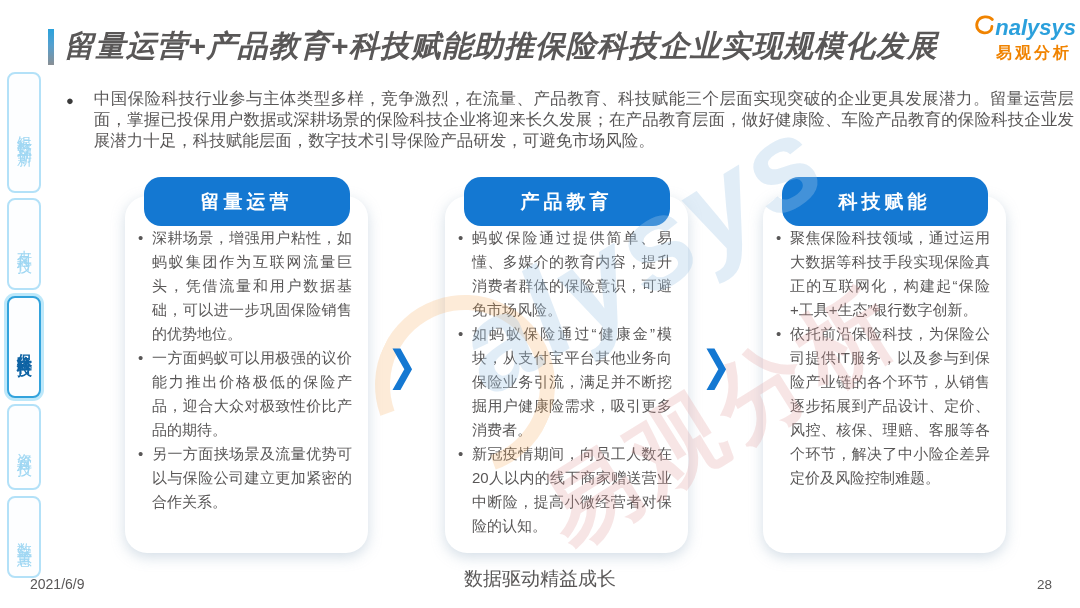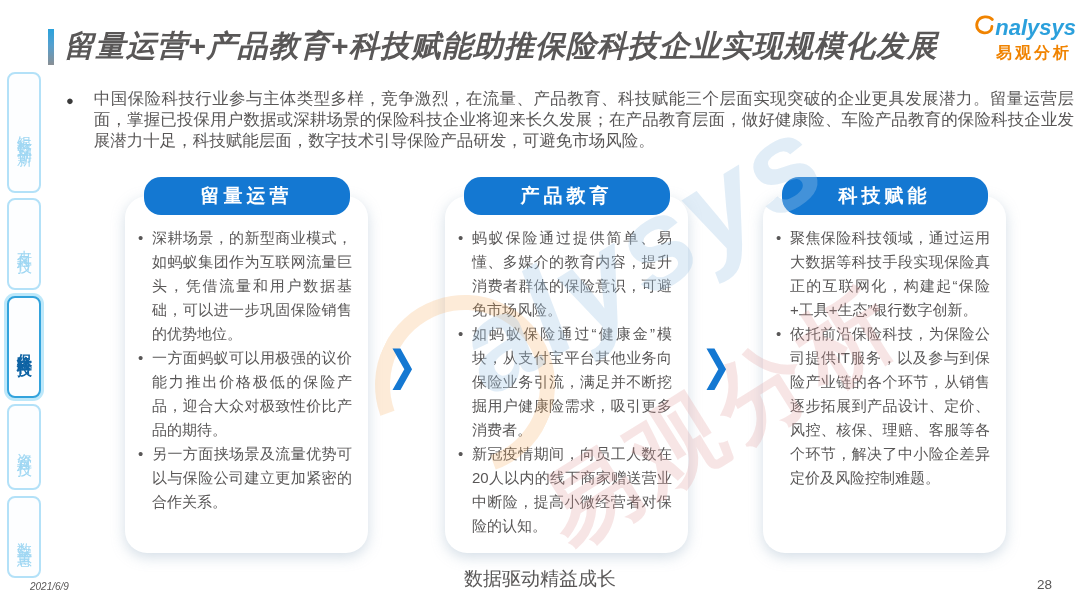--- a/index.html
+++ b/index.html
@@ -43,21 +43,21 @@
   .tab-5 { top:496px; height:82px; }
 
   
   .col { position:absolute; top:177px; width:243px; z-index:2; }
   .col-1 { left:125px; } .col-2 { left:445px; } .col-3 { left:763px; }
   .col-card { position:absolute; top:19px; left:0; width:243px; height:357px;
     background:#ffffff; border-radius:22px;
     box-shadow:0 4px 14px rgba(140,165,190,.38);
     padding:30px 16px 12px 13px; overflow:hidden; }
   .col-pill { position:absolute; top:0; left:50%; transform:translateX(-50%);
-    width:206px; height:38px; border-radius:17px; background:#1478d2; z-index:3;
+    width:206px; height:49px; border-radius:17px; background:#1478d2; z-index:3;
     display:flex; align-items:center; justify-content:center;
     color:#ffffff; font-size:19px; font-weight:bold; letter-spacing:4px; }
   .b-item { display:flex; font-size:15px; line-height:24px; color:#595757; }
   .b-dot { width:14px; flex:0 0 14px; text-align:left; color:#595757; }
   .b-text { flex:1; text-align:justify; }
 
   
   .flow-arrow { position:absolute; top:348px; z-index:4; font-size:36px; font-weight:900;
     color:#1478d2; transform:scaleY(1.15); line-height:36px; }
   .arrow-1 { left:387px; } .arrow-2 { left:701px; }
@@ -69,21 +69,21 @@
     border:15px solid rgba(243,166,77,.22); border-radius:50%;
     border-bottom-color:transparent; transform:rotate(25deg); }
   .wm-latin { position:absolute; left:430px; top:300px; font-size:125px; font-weight:bold;
     font-style:italic; color:rgba(165,200,232,.33); transform:rotate(-32deg);
     transform-origin:left top; letter-spacing:4px; white-space:nowrap; }
   .wm-cn { position:absolute; left:520px; top:470px; font-size:92px; font-weight:bold;
     color:rgba(222,150,150,.25); transform:rotate(-32deg); transform-origin:left top;
     letter-spacing:8px; white-space:nowrap; }
 
   
-  .footer-date { position:absolute; left:30px; bottom:16px; font-size:10px; color:#595757; z-index:4;font-style:italic; }
+  .footer-date { position:absolute; left:30px; bottom:16px; font-size:14px; color:#595757; z-index:4; }
   .footer-slogan { position:absolute; left:0; right:0; bottom:16px; text-align:center;
     font-size:19px; color:#595757; z-index:4; }
   .footer-page { position:absolute; right:28px; bottom:16px; font-size:13.5px; color:#595757; z-index:4;text-align:right; }
 </style>
 </head>
 <body>
 
 <div class="watermark">
   <div class="wm-arc"></div>
   <div class="wm-latin">alysys</div>
@@ -128,21 +128,21 @@
   <span>数字普惠</span>
 </div>
 
 <div class="col col-1">
   <div class="col-pill">
     <span>留量运营</span>
   </div>
   <div class="col-card">
     <div class="b-item">
       <span class="b-dot">•</span>
-      <span class="b-text">深耕场景，的新型商业模式，如蚂蚁集团作为互联网流量巨头，凭借流量和用户数据基础，可以进一步巩固保险销售的优势地位。</span>
+      <span class="b-text">深耕场景，增强用户粘性，如蚂蚁集团作为互联网流量巨头，凭借流量和用户数据基础，可以进一步巩固保险销售的优势地位。</span>
     </div>
     <div class="b-item">
       <span class="b-dot">•</span>
       <span class="b-text">一方面蚂蚁可以用极强的议价能力推出价格极低的保险产品，迎合大众对极致性价比产品的期待。</span>
     </div>
     <div class="b-item">
       <span class="b-dot">•</span>
       <span class="b-text">另一方面挟场景及流量优势可以与保险公司建立更加紧密的合作关系。</span>
     </div>
   </div>

